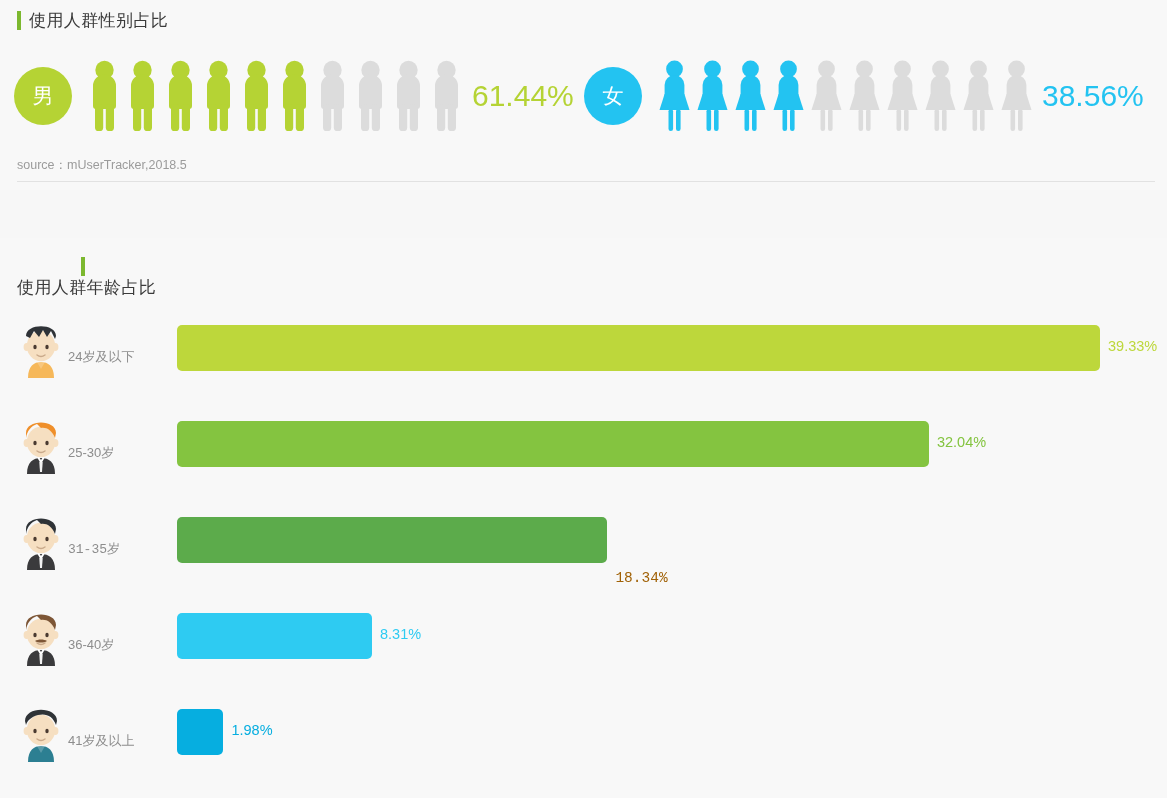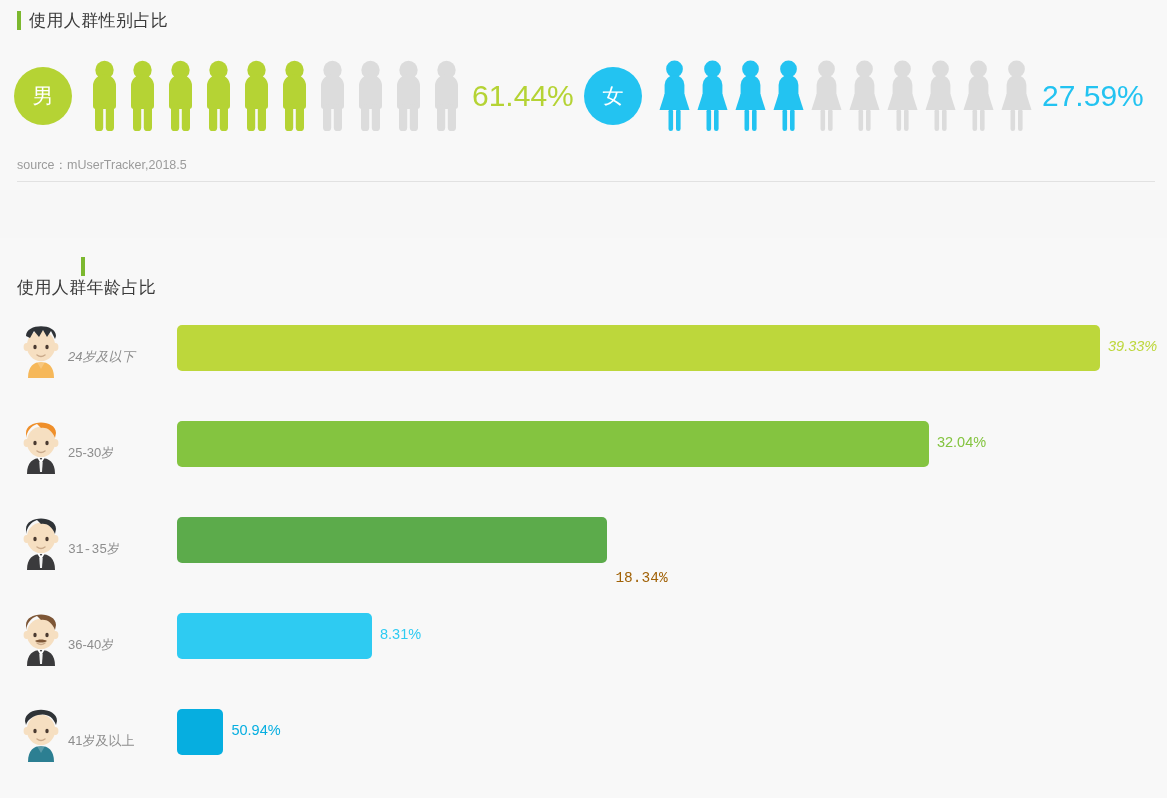--- a/index.html
+++ b/index.html
@@ -263,34 +263,34 @@
           <rect x="18" y="49" width="4.6" height="22" rx="2.2" fill="#dcdcdc"></rect>
         </svg>
         <svg width="33" height="72" viewBox="0 0 33 72">
           <circle cx="16.5" cy="9" r="8.4" fill="#dcdcdc"></circle>
           <path fill="#dcdcdc" d="M6.6 25 a9.9 9.9 0 0 1 19.8 0 v12.5 h-19.8 z"></path>
           <path fill="#dcdcdc" d="M6.6 34 L1.5 50 h30 L26.4 34 z"></path>
           <rect x="10.5" y="49" width="4.6" height="22" rx="2.2" fill="#dcdcdc"></rect>
           <rect x="18" y="49" width="4.6" height="22" rx="2.2" fill="#dcdcdc"></rect>
         </svg>
       </div>
-    <div class="gender-pct" id="female-pct" style="color: rgb(35, 195, 241);">27.59%</div>
+    <div class="gender-pct" id="female-pct" style="color: rgb(35, 195, 241);">38.56%</div>
   </div>
 
   <div class="source-line">source：mUserTracker,2018.5</div>
   <div class="divider"></div>
 </div>
 
 <div class="card" id="age-card">
   <div class="section-title" style="top:19px;flex-direction:column;">
     <div class="title-marker"></div>
     <div class="title-text">使用人群年龄占比</div>
   </div>
   <div id="age-rows">
-      <div class="age-row" style="top: 78px; font-style: italic;">
+      <div class="age-row" style="top: 78px;">
         <div class="avatar-wrap"><svg width="46" height="62" viewBox="0 0 46 62">
             <path fill="#f6b85a" d="M10 62 C10 50 16 46 23 46 C30 46 36 50 36 62 z"></path>
             <path fill="#ffffff" opacity="0.22" d="M19 46 L23 53 L27 46 z"></path>
             <ellipse cx="23" cy="30" rx="14.2" ry="15.2" fill="#f6dfc1"></ellipse>
             <ellipse cx="8.6" cy="31" rx="3" ry="4" fill="#f6dfc1"></ellipse>
             <ellipse cx="37.4" cy="31" rx="3" ry="4" fill="#f6dfc1"></ellipse>
             <path fill="#2f3337" d="M8 20 C8 7 38 7 38 20 L37 23 L33 15 L29 21 L25 14 L21 21 L16 15 L12 22 z"></path>
             <ellipse cx="17" cy="31" rx="1.7" ry="2.3" fill="#4a3a30"></ellipse>
             <ellipse cx="29" cy="31" rx="1.7" ry="2.3" fill="#4a3a30"></ellipse>
             <path d="M19 39 Q23 42 27 39" stroke="#c9a98a" stroke-width="1.4" fill="none" stroke-linecap="round"></path>
@@ -358,16 +358,16 @@
             <ellipse cx="23" cy="30" rx="14.2" ry="15.2" fill="#f6dfc1"></ellipse>
             <ellipse cx="8.6" cy="31" rx="3" ry="4" fill="#f6dfc1"></ellipse>
             <ellipse cx="37.4" cy="31" rx="3" ry="4" fill="#f6dfc1"></ellipse>
             <path fill="#2f3337" d="M7 21 C7 6 39 6 39 21 L38 25 C35 16 28 13 20 15 C13 17 9 21 8 25 z"></path>
             <ellipse cx="17" cy="31" rx="1.7" ry="2.3" fill="#4a3a30"></ellipse>
             <ellipse cx="29" cy="31" rx="1.7" ry="2.3" fill="#4a3a30"></ellipse>
             <path d="M19 39 Q23 42 27 39" stroke="#c9a98a" stroke-width="1.4" fill="none" stroke-linecap="round"></path>
           </svg></div>
         <div class="age-label">41岁及以上</div>
         <div class="bar" style="width: 46.4668px; background: rgb(6, 174, 224);"></div>
-        <div class="bar-value" style="left: 231.467px; color: rgb(6, 174, 224);">50.94%</div>
+        <div class="bar-value" style="left: 231.467px; color: rgb(6, 174, 224);">1.98%</div>
       </div>
     </div>
 </div>
 
 </body></html>

